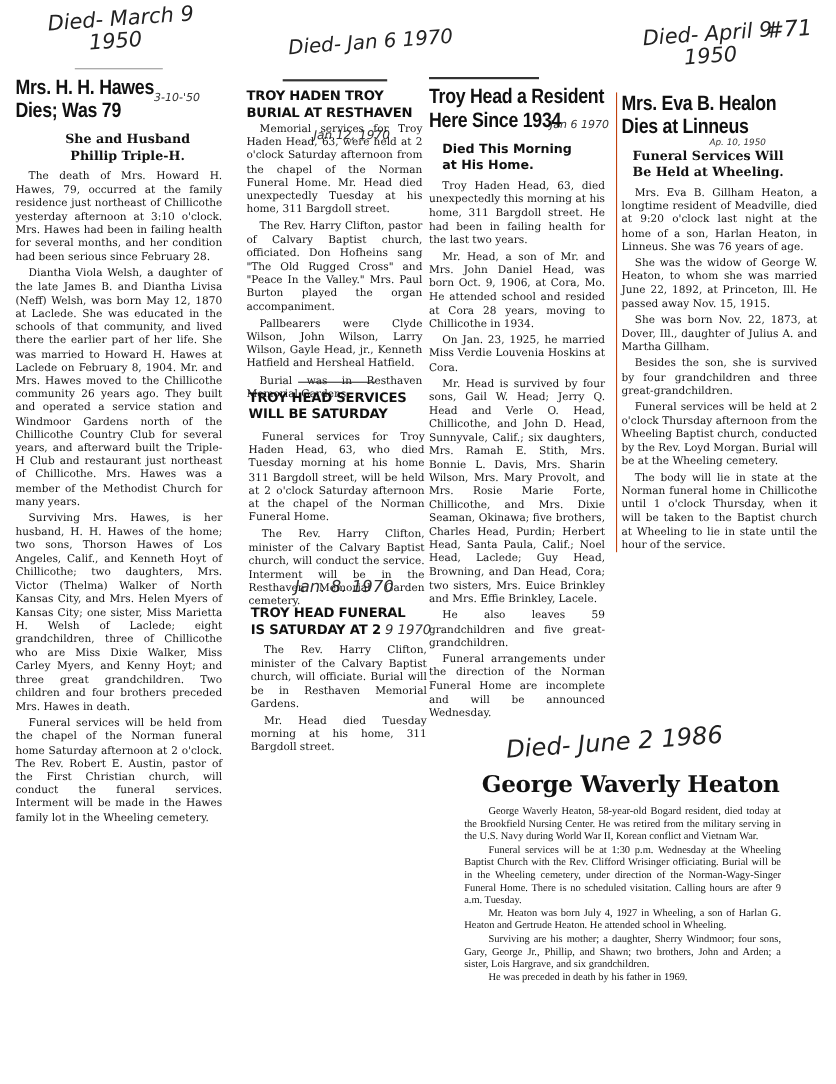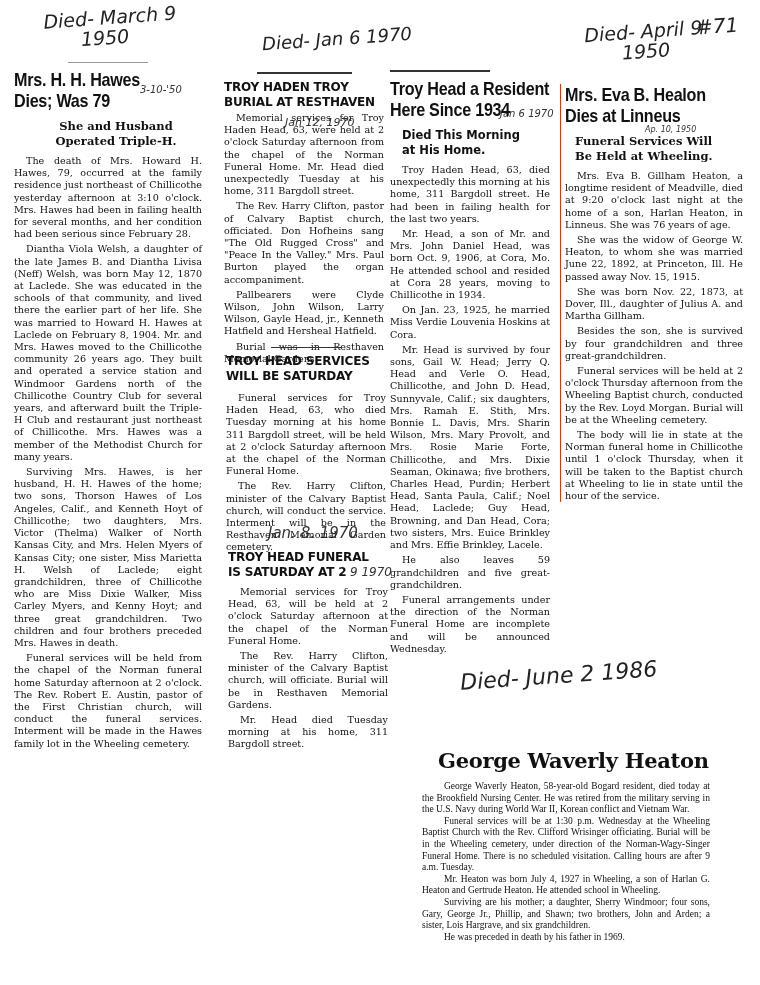--- a/index.html
+++ b/index.html
@@ -6,21 +6,21 @@
   body{width:760px;height:985px;position:relative;overflow:hidden;color:#111;font-family:"DejaVu Serif",serif;}
   .hand{position:absolute;font-family:"DejaVu Sans",sans-serif;font-style:italic;font-weight:300;color:#222;transform:rotate(-4deg);white-space:pre;line-height:1.05;}
   .col{position:absolute;}
   .rule{height:2px;background:#333;margin:0 auto 6px;}
   .h1{font-family:"Liberation Sans",sans-serif;font-weight:bold;font-size:19px;line-height:21px;letter-spacing:-0.3px;transform:scaleX(0.85);transform-origin:left;white-space:nowrap;}
   .h2{font-family:"DejaVu Sans",sans-serif;font-weight:bold;font-size:11.5px;line-height:15px;margin:8px 0 6px 16px;}
   .hb{font-family:"DejaVu Sans",sans-serif;font-weight:bold;font-size:12px;line-height:15px;letter-spacing:-0.2px;}
   .body p{margin:0;text-indent:12px;font-size:9.6px;line-height:12.2px;text-align:justify;font-family:"DejaVu Serif",serif;}
   .body p+p{margin-top:3px;}
   .note{position:absolute;font-family:"DejaVu Sans",sans-serif;font-style:italic;color:#333;font-size:11px;}
-  .gwh-title{font-family:"DejaVu Serif",serif;font-weight:bold;font-size:21px;letter-spacing:-0.3px;white-space:nowrap;margin-top:48px;}
+  .gwh-title{font-family:"DejaVu Serif",serif;font-weight:bold;font-size:21px;letter-spacing:-0.3px;white-space:nowrap;}
   .gwh p{margin:0;text-indent:22px;font-size:9.5px;line-height:11.6px;text-align:justify;font-family:"Liberation Serif",serif;}
 </style>
 </head>
 <body>
 
 <div class="hand" style="left:44px;top:8px;font-size:19px;">Died- March 9
       1950</div>
 <div class="hand" style="left:262px;top:30px;font-size:18px;">Died- Jan 6 1970</div>
 <div class="hand" style="left:585px;top:22px;font-size:19px;">Died- April 9
       1950</div>
@@ -34,21 +34,21 @@
 <div class="note" style="left:645px;top:125px;font-size:8px;">Ap. 10, 1950</div>
 
 <div class="col" style="left:14px;top:62px;width:188px;">
   <div class="rule" style="width:80px;background:#999;height:1px;"></div>
   <div class="h1">
       <div>Mrs. H. H. Hawes</div>
       <div>Dies; Was 79</div>
     </div>
   <div class="h2" style="font-family:'DejaVu Serif',serif;text-align:center;">
       <div>She and Husband</div>
-      <div>Operated Triple-H.</div>
+      <div>Phillip Triple-H.</div>
     </div>
   <div class="body">
     <p>The death of Mrs. Howard H. Hawes, 79, occurred at the family residence just northeast of Chillicothe yesterday afternoon at 3:10 o'clock. Mrs. Hawes had been in failing health for several months, and her condition had been serious since February 28.</p>
     <p>Diantha Viola Welsh, a daughter of the late James B. and Diantha Livisa (Neff) Welsh, was born May 12, 1870 at Laclede. She was educated in the schools of that community, and lived there the earlier part of her life. She was married to Howard H. Hawes at Laclede on February 8, 1904. Mr. and Mrs. Hawes moved to the Chillicothe community 26 years ago. They built and operated a service station and Windmoor Gardens north of the Chillicothe Country Club for several years, and afterward built the Triple-H Club and restaurant just northeast of Chillicothe. Mrs. Hawes was a member of the Methodist Church for many years.</p>
     <p>Surviving Mrs. Hawes, is her husband, H. H. Hawes of the home; two sons, Thorson Hawes of Los Angeles, Calif., and Kenneth Hoyt of Chillicothe; two daughters, Mrs. Victor (Thelma) Walker of North Kansas City, and Mrs. Helen Myers of Kansas City; one sister, Miss Marietta H. Welsh of Laclede; eight grandchildren, three of Chillicothe who are Miss Dixie Walker, Miss Carley Myers, and Kenny Hoyt; and three great grandchildren. Two children and four brothers preceded Mrs. Hawes in death.</p>
     <p>Funeral services will be held from the chapel of the Norman funeral home Saturday afternoon at 2 o'clock. The Rev. Robert E. Austin, pastor of the First Christian church, will conduct the funeral services. Interment will be made in the Hawes family lot in the Wheeling cemetery.</p>
   </div>
 </div>
 
 <div class="col" style="left:224px;top:72px;width:160px;">
@@ -76,21 +76,20 @@
     <p>The Rev. Harry Clifton, minister of the Calvary Baptist church, will conduct the service. Interment will be in the Resthaven Memorial Garden cemetery.</p>
   </div>
 </div>
 
 <div class="col" style="left:228px;top:550px;width:160px;">
   <div class="hb">
       <div>TROY HEAD FUNERAL</div>
       <div>IS SATURDAY AT 2</div>
     </div>
   <div class="body" style="margin-top:6px;">
-    <p>Memorial services for Troy Head, 63, will be held at 2 o'clock Saturday afternoon at the chapel of the Norman Funeral Home.</p>
     <p>The Rev. Harry Clifton, minister of the Calvary Baptist church, will officiate. Burial will be in Resthaven Memorial Gardens.</p>
     <p>Mr. Head died Tuesday morning at his home, 311 Bargdoll street.</p>
   </div>
 </div>
 
 <div class="col" style="left:390px;top:70px;width:160px;">
   <div class="rule" style="width:100px;margin-left:0;"></div>
   <div class="h1" style="font-size:19px;">
       <div>Troy Head a Resident</div>
       <div>Here Since 1934</div>

